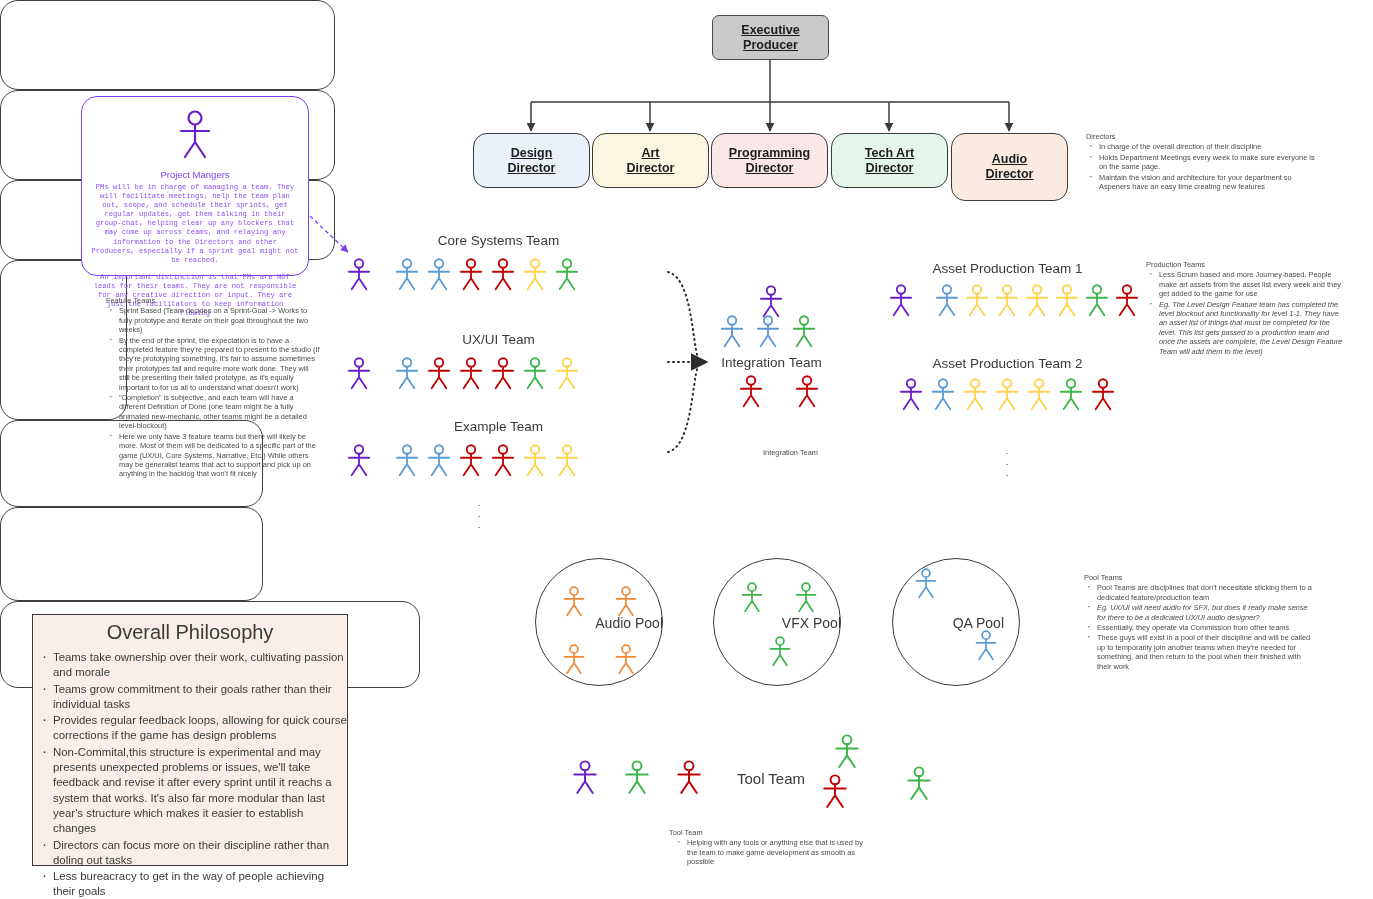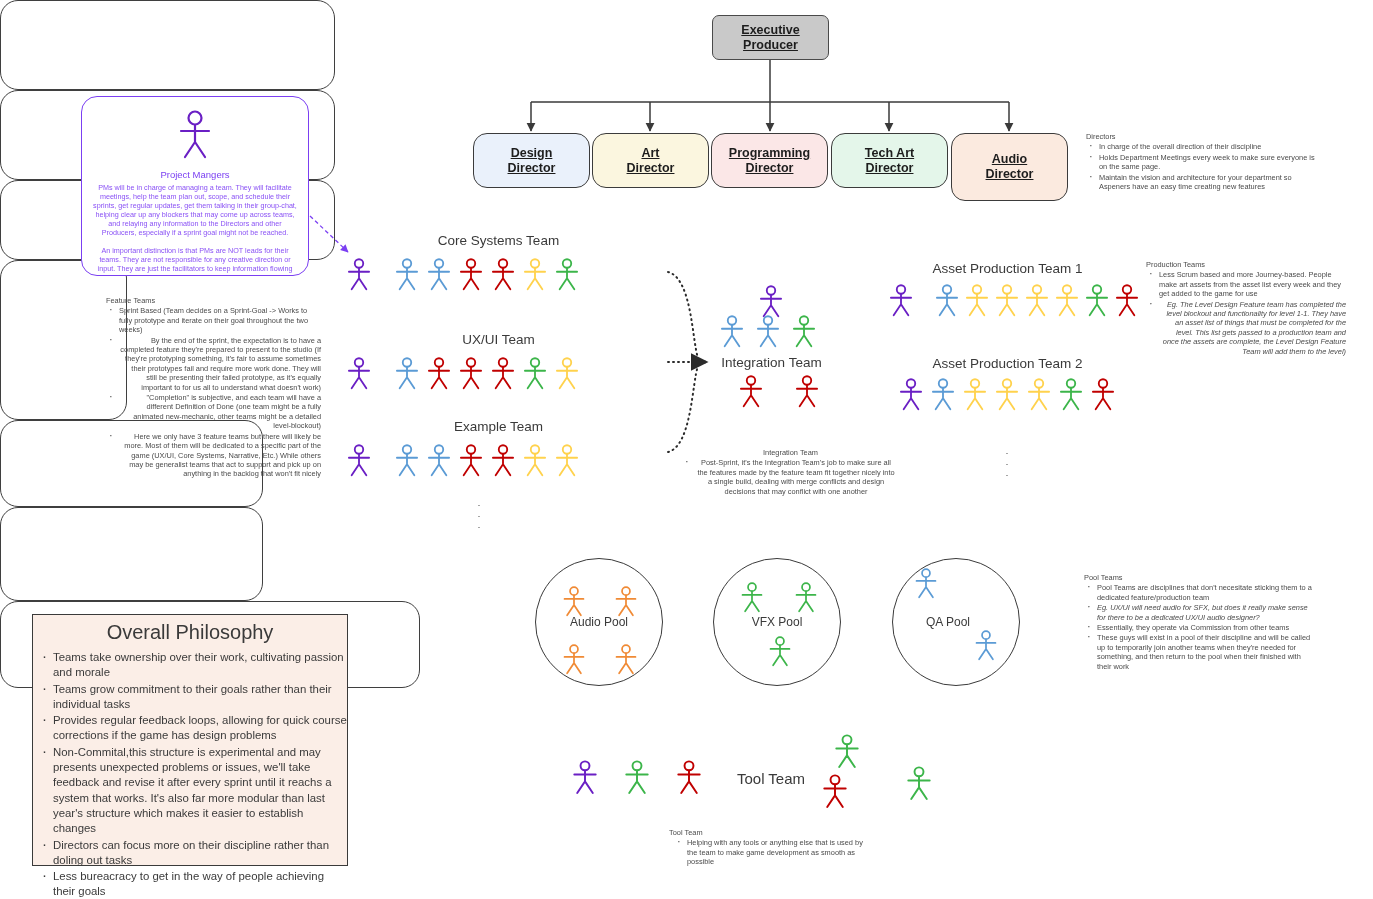--- a/index.html
+++ b/index.html
@@ -24,35 +24,35 @@
   .pm-text{font-size:7.2px;line-height:9.1px;color:#8a52f5;text-align:center;
            padding:0 9px;}
   .pm-text p{margin:0 0 8px 0;}
   
   .note{position:absolute;font-size:7.4px;line-height:9.4px;color:#4a4a4a;}
   .note .nhead{margin-bottom:1px;}
   .note ul{margin:0;padding-left:11px;list-style:none;}
   .note li{position:relative;margin-bottom:1px;padding-left:2px;}
   .note li:before{content:"\00b7";position:absolute;left:-8px;top:-1px;
                   font-size:11px;line-height:9.4px;}
-  .note li.gap{text-align:right;}
+  .note li.gap{}
   .note li.ital{font-style:italic;}
   
   .philo{position:absolute;background:#fbeee7;border:1.7px solid #3a3a3a;
          box-sizing:border-box;}
   .philo h2{margin:6px 0 6px 0;text-align:center;font-weight:normal;
             font-size:20px;color:#3a3a3a;}
   .philo ul{margin:0;padding-left:20px;list-style:none;}
   .philo li{position:relative;font-size:11.4px;line-height:15.3px;color:#3a3a3a;
             margin-bottom:1px;}
   .philo li:before{content:"\00b7";position:absolute;left:-11px;top:-2px;font-size:15px;}
   
   .pool{position:absolute;border:1.5px solid #3a3a3a;border-radius:50%;
         background:#fff;box-sizing:border-box;}
-  .pool-label{position:absolute;left:0;right:0;text-align:center;font-size:12px;
+  .pool-label{position:absolute;left:0;right:0;text-align:right;font-size:14px;
               color:#3a3a3a;}
   .dots{position:absolute;font-size:9px;line-height:11px;color:#333;text-align:center;}
   svg.layer{position:absolute;left:0;top:0;width:1373px;height:899px;
             pointer-events:none;}
 </style>
 </head>
 <body>
 
 <svg class="layer">
   <defs>
@@ -122,21 +122,21 @@
 </div>
 
 <div class="pmbox" style="left:81px;top:96px;width:228px;height:180px;">
   <div class="abs" style="left:50%;top:12px;transform:translateX(-50%);">
     <svg width="46" height="52" viewBox="0 0 46 52">
       <circle cx="23" cy="9" r="6.5" fill="none" stroke="#6a1fc4" stroke-width="2.2"></circle>
       <path d="M23,16 L23,33 M9,22 L37,22 M23,33 L13,48 M23,33 L33,48" stroke="#6a1fc4" stroke-width="2.2" fill="none" stroke-linecap="round"></path>
     </svg>
   </div>
   <div class="pm-name abs" style="left:0;right:0;top:72px;">Project Mangers</div>
-  <div class="pm-text abs" style="left:0;right:0;top:86px;">
+  <div class="pm-text abs" style="left:0;right:0;top:86px;font-family:Liberation Mono, monospace;">
     <p>PMs will be in charge of managing a team. They will facilitate meetings, help the team plan out, scope, and schedule their sprints, get regular updates, get them talking in their group-chat, helping clear up any blockers that may come up across teams, and relaying any information to the Directors and other Producers, especially if a sprint goal might not be reached.</p>
     <p>An important distinction is that PMs are NOT leads for their teams. They are not responsible for any creative direction or input. They are just the facilitators to keep information flowing</p>
   </div>
 </div>
 
 <div class="note" style="left:1086px;top:126px;width:230px;margin-top:6px;">
   <div class="nhead">Directors</div>
   <ul>
     <li>In charge of the overall direction of their discipline</li>
     <li>Holds Department Meetings every week to make sure everyone is on the same page.</li>
@@ -254,23 +254,20 @@
 <div class="abs" style="left:737px;top:375px;" id="int-bot"><span style="display:inline-block;margin-left:0px;"><svg width="28" height="33" viewBox="0 0 30 36" style="display:inline-block;vertical-align:top;">
         <circle cx="15" cy="6" r="4.6" fill="none" stroke="#c00000" stroke-width="2"></circle>
         <path d="M15,11 L15,22 M4,15 L26,15 M15,22 L7,34 M15,22 L23,34" stroke="#c00000" stroke-width="2" fill="none" stroke-linecap="round"></path>
       </svg></span><span style="display:inline-block;margin-left:28px;"><svg width="28" height="33" viewBox="0 0 30 36" style="display:inline-block;vertical-align:top;">
         <circle cx="15" cy="6" r="4.6" fill="none" stroke="#c00000" stroke-width="2"></circle>
         <path d="M15,11 L15,22 M4,15 L26,15 M15,22 L7,34 M15,22 L23,34" stroke="#c00000" stroke-width="2" fill="none" stroke-linecap="round"></path>
       </svg></span></div>
 
 <div class="note" style="left:684px;top:448px;width:213px;text-align:center;">
   <div class="nhead">Integration Team</div>
-  <ul style="padding-left:9px;">
-    <li>Post-Sprint, it's the Integration Team's job to make sure all the features made by the feature team fit together nicely into a single build, dealing with merge conflicts and design decisions that may conflict with one another</li>
-  </ul>
 </div>
 
 <div class="teambox" style="left:877px;top:255px;width:261px;height:85px;"></div>
 <div class="team-label" style="left:877px;top:261px;width:261px;">Asset Production Team 1</div>
 <div class="abs" style="left:887px;top:284px;" id="at0"><span style="display:inline-block;margin-left:0px;"><svg width="28" height="33" viewBox="0 0 30 36" style="display:inline-block;vertical-align:top;">
         <circle cx="15" cy="6" r="4.6" fill="none" stroke="#6a1fc4" stroke-width="2"></circle>
         <path d="M15,11 L15,22 M4,15 L26,15 M15,22 L7,34 M15,22 L23,34" stroke="#6a1fc4" stroke-width="2" fill="none" stroke-linecap="round"></path>
       </svg></span><span style="display:inline-block;margin-left:18px;"><svg width="28" height="33" viewBox="0 0 30 36" style="display:inline-block;vertical-align:top;">
         <circle cx="15" cy="6" r="4.6" fill="none" stroke="#5b9bd5" stroke-width="2"></circle>
         <path d="M15,11 L15,22 M4,15 L26,15 M15,22 L7,34 M15,22 L23,34" stroke="#5b9bd5" stroke-width="2" fill="none" stroke-linecap="round"></path>

